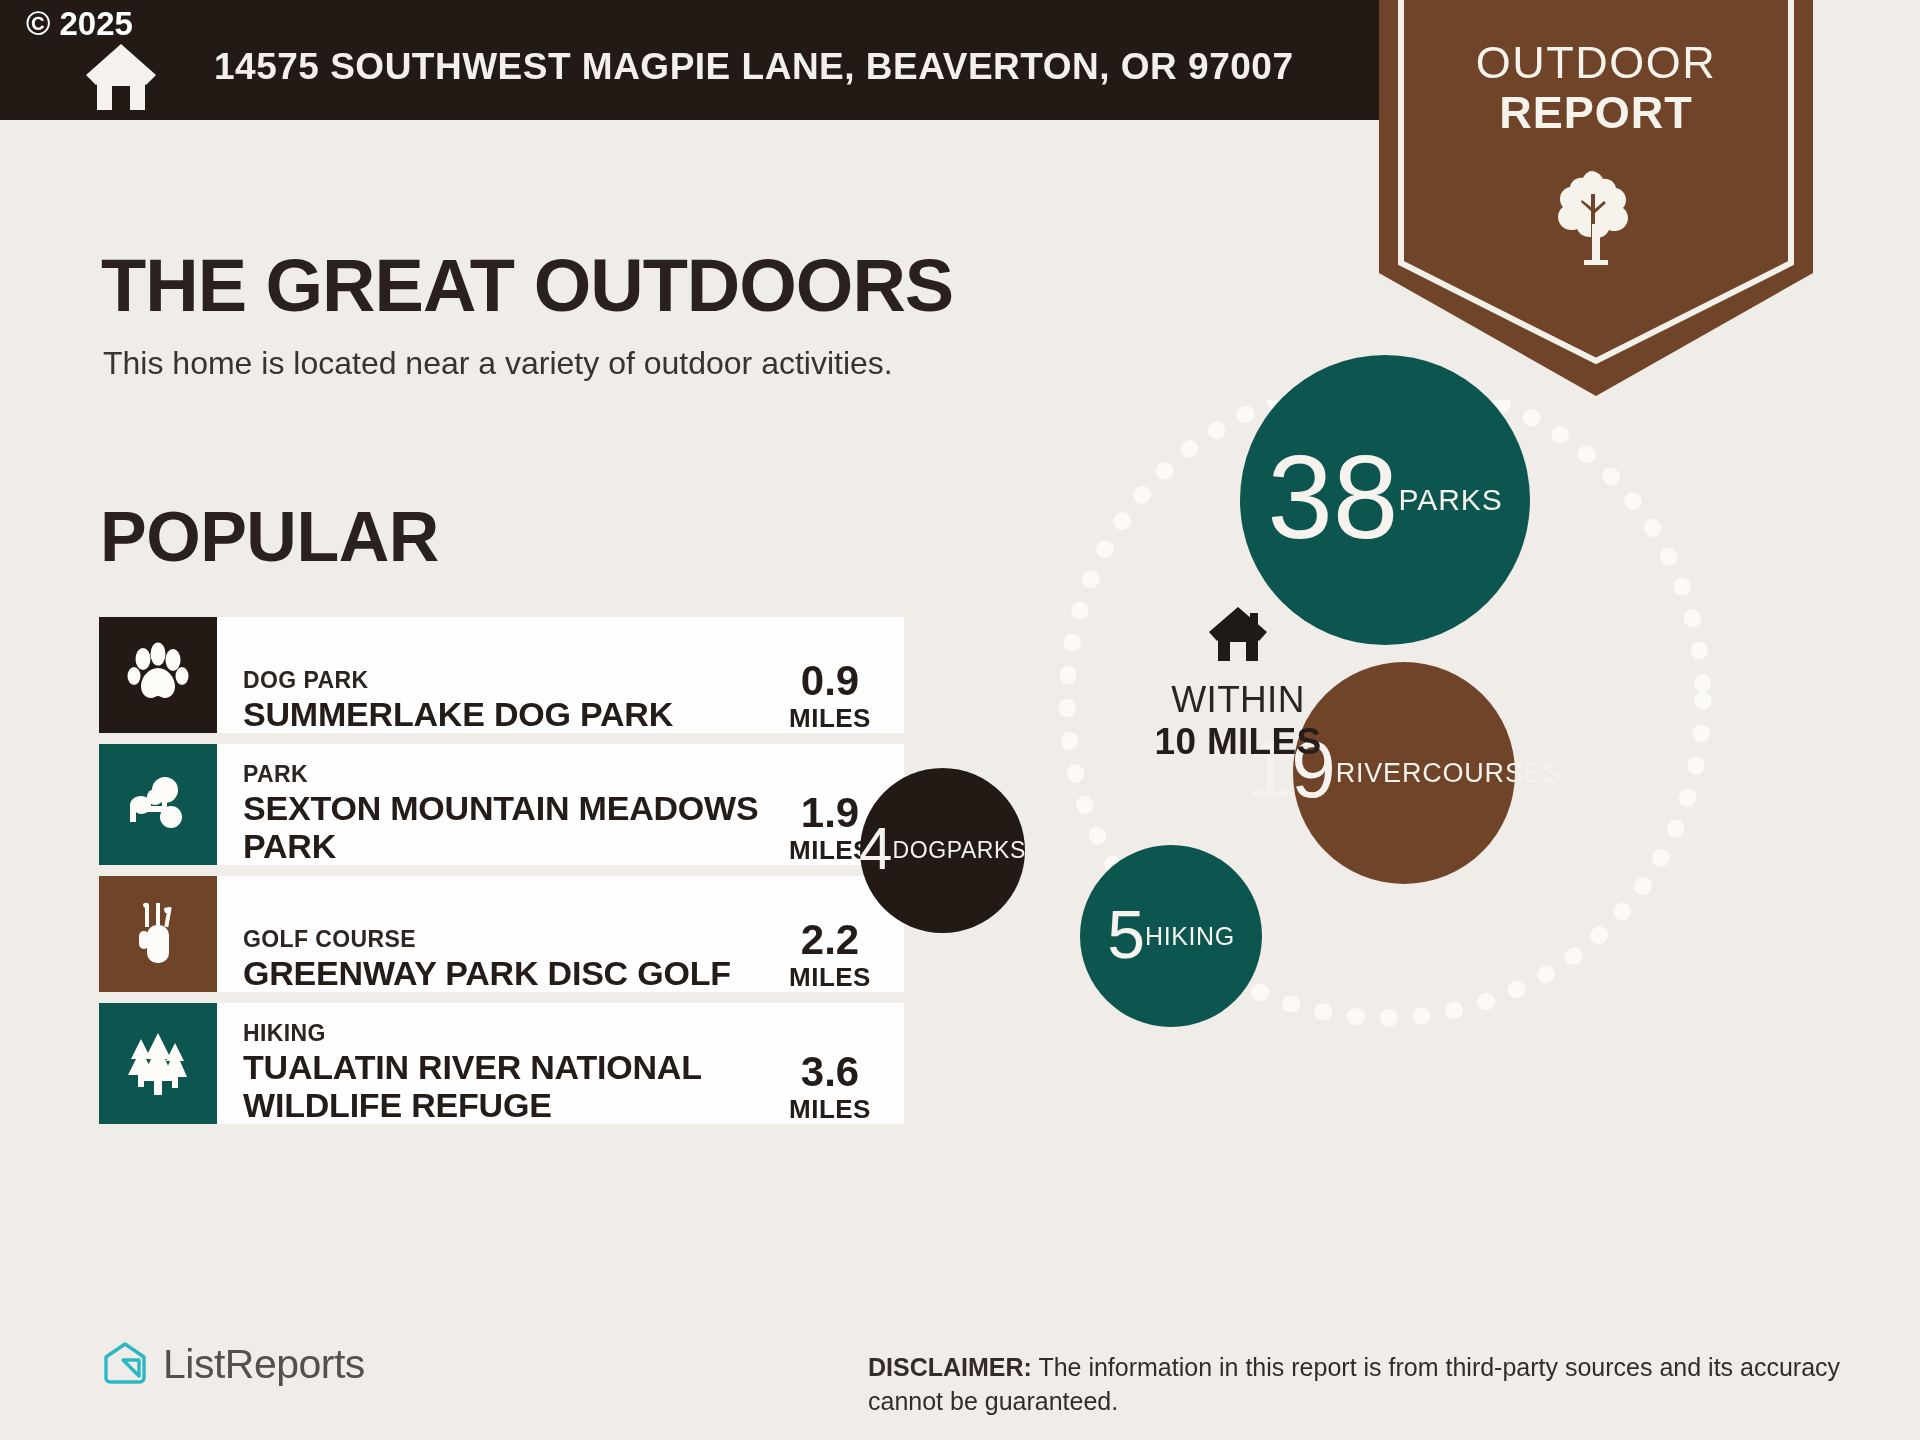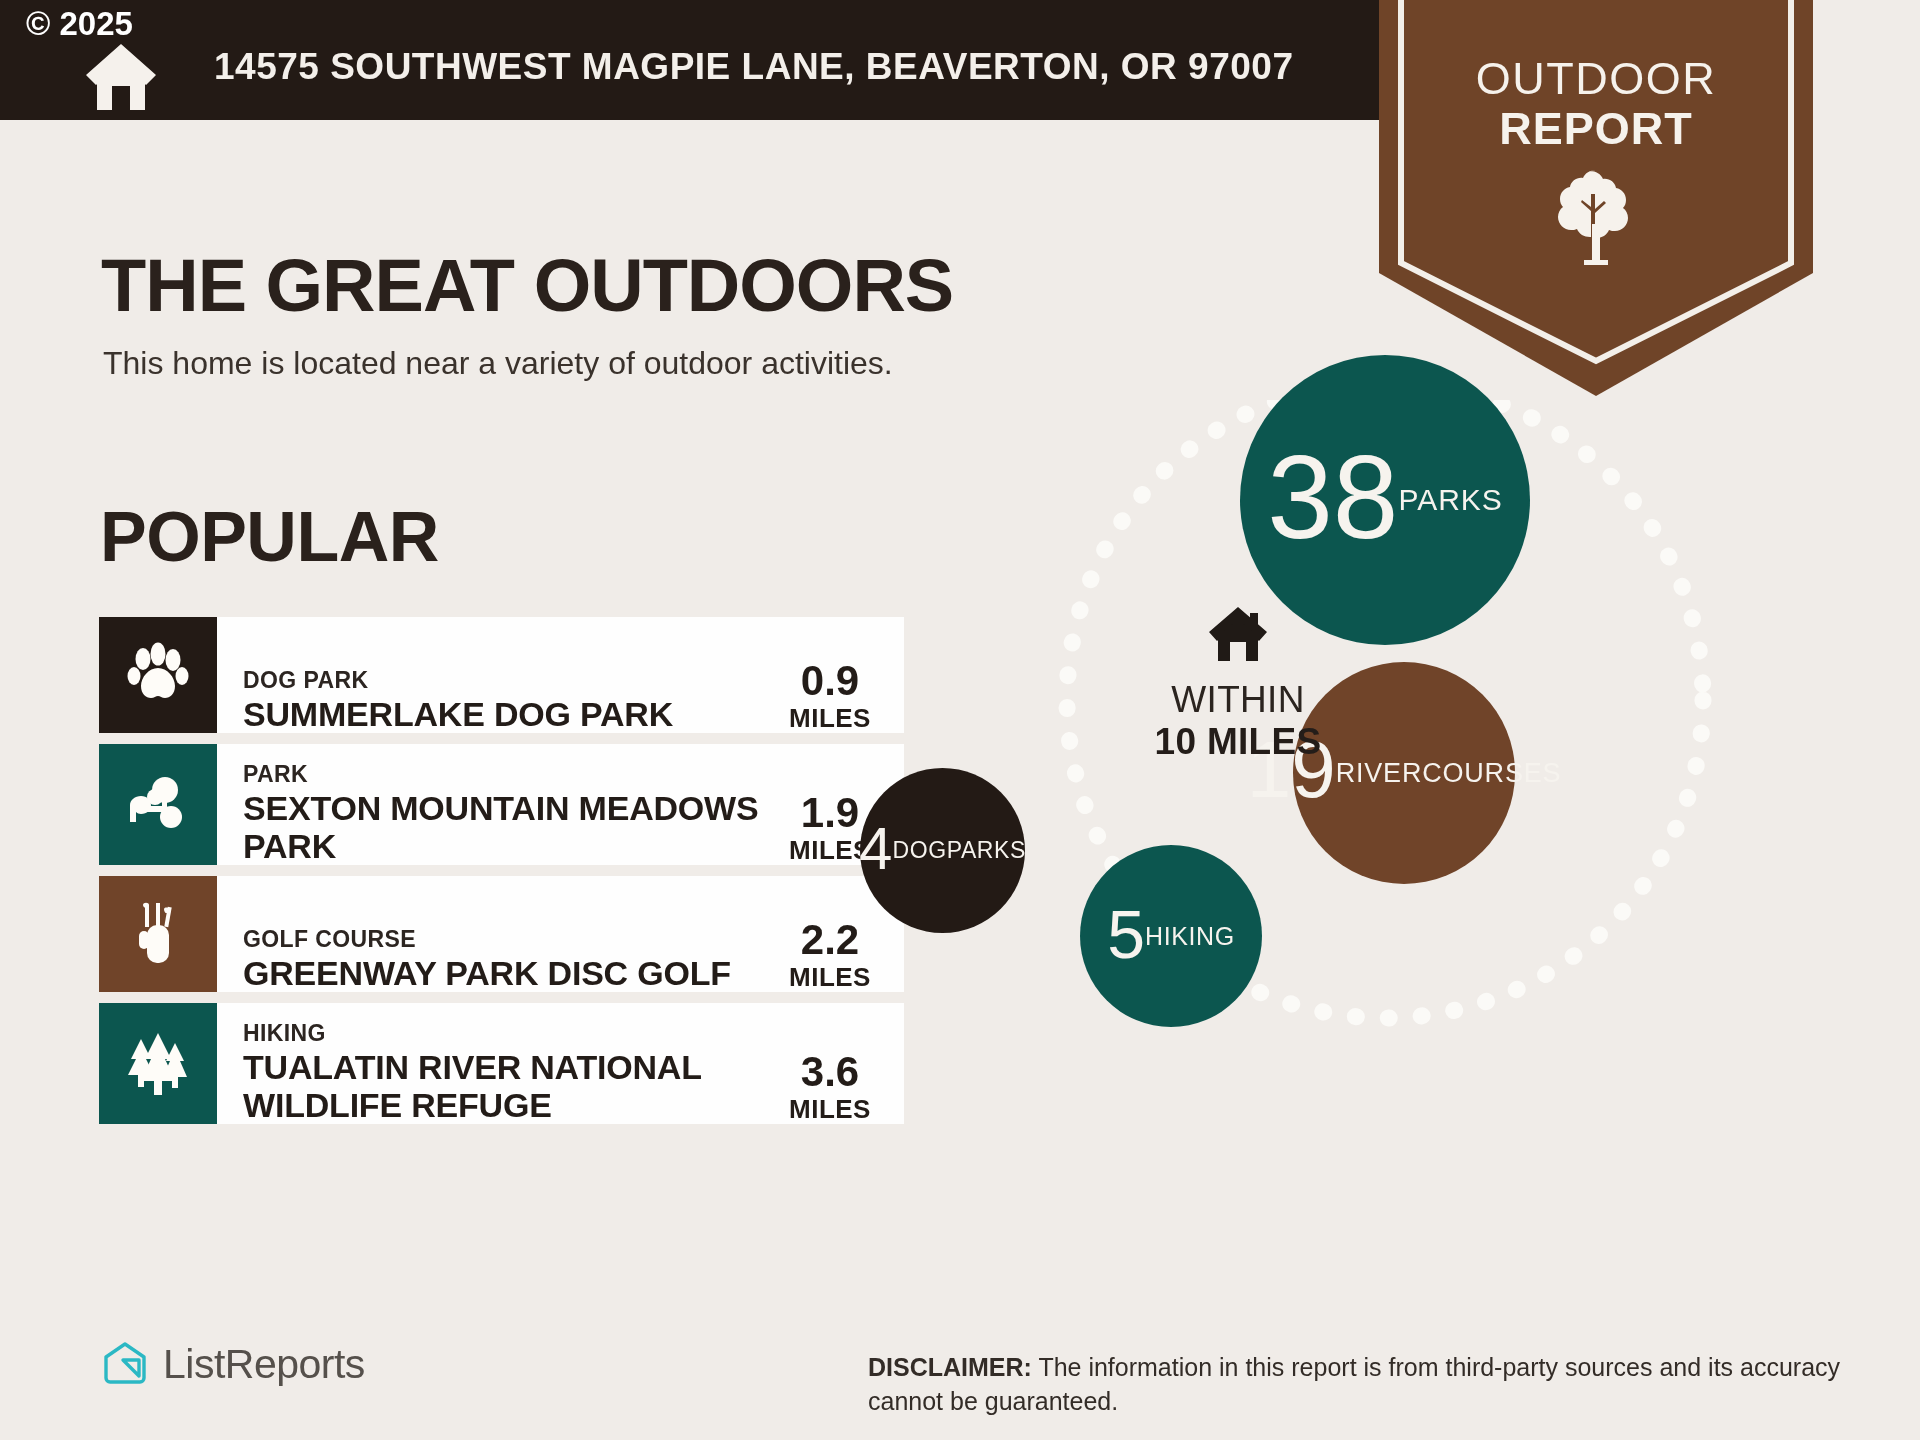--- a/index.html
+++ b/index.html
@@ -53,21 +53,20 @@
   }
   .badge-line-svg { position: absolute; left: 0; top: 0; width: 434px; height: 410px; }
   .badge-title {
     position: absolute; left: 0; right: 0; top: 52px;
     text-align: center;
     color: #f6f2ec;
     font-size: 45px;
     font-weight: 400;
     letter-spacing: 1.5px;
     line-height: 50px;
-    margin-top: 16px;
   }
   .badge-title .l2 { font-weight: 700; letter-spacing: 1px; }
   .badge-tree {
     position: absolute; left: 50%; top: 182px;
     transform: translateX(-50%);
     width: 78px; height: 98px;
   }
 
   
   .headline {

